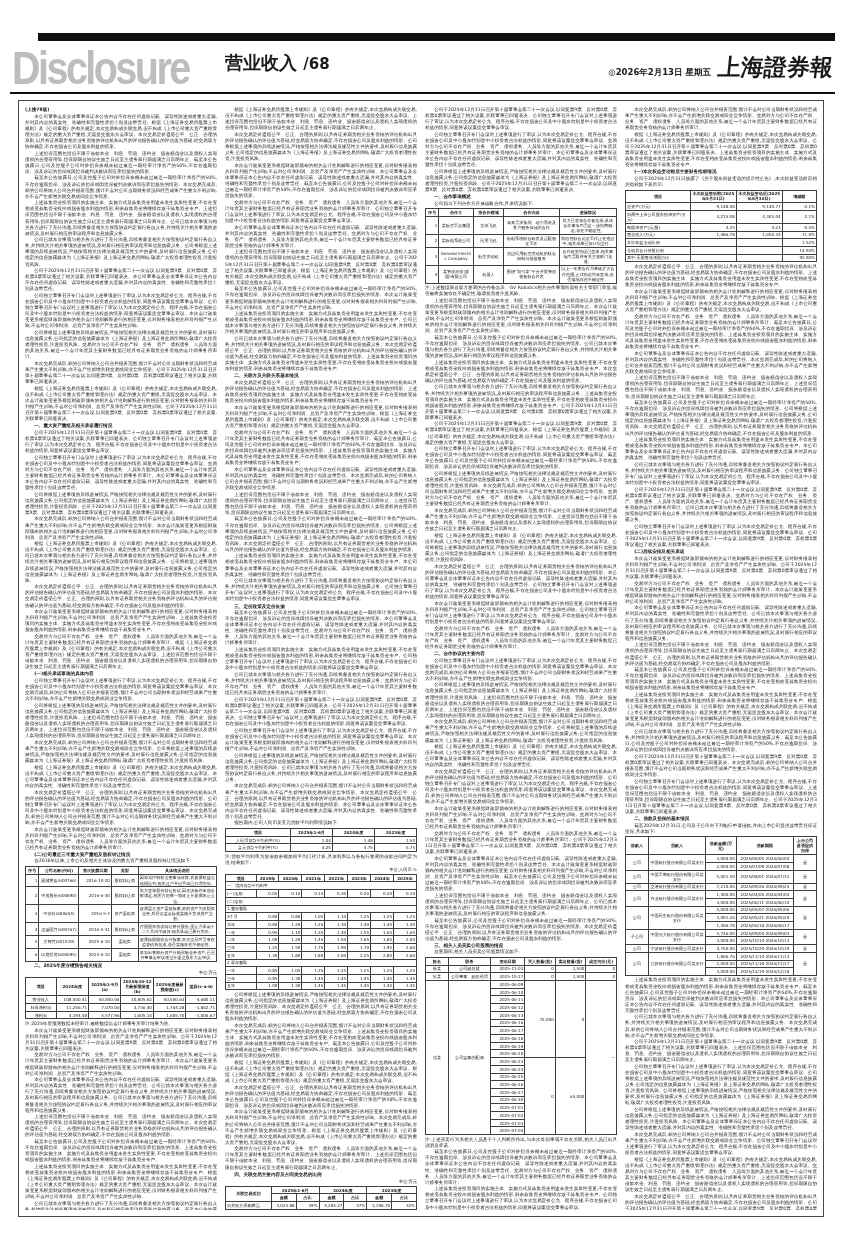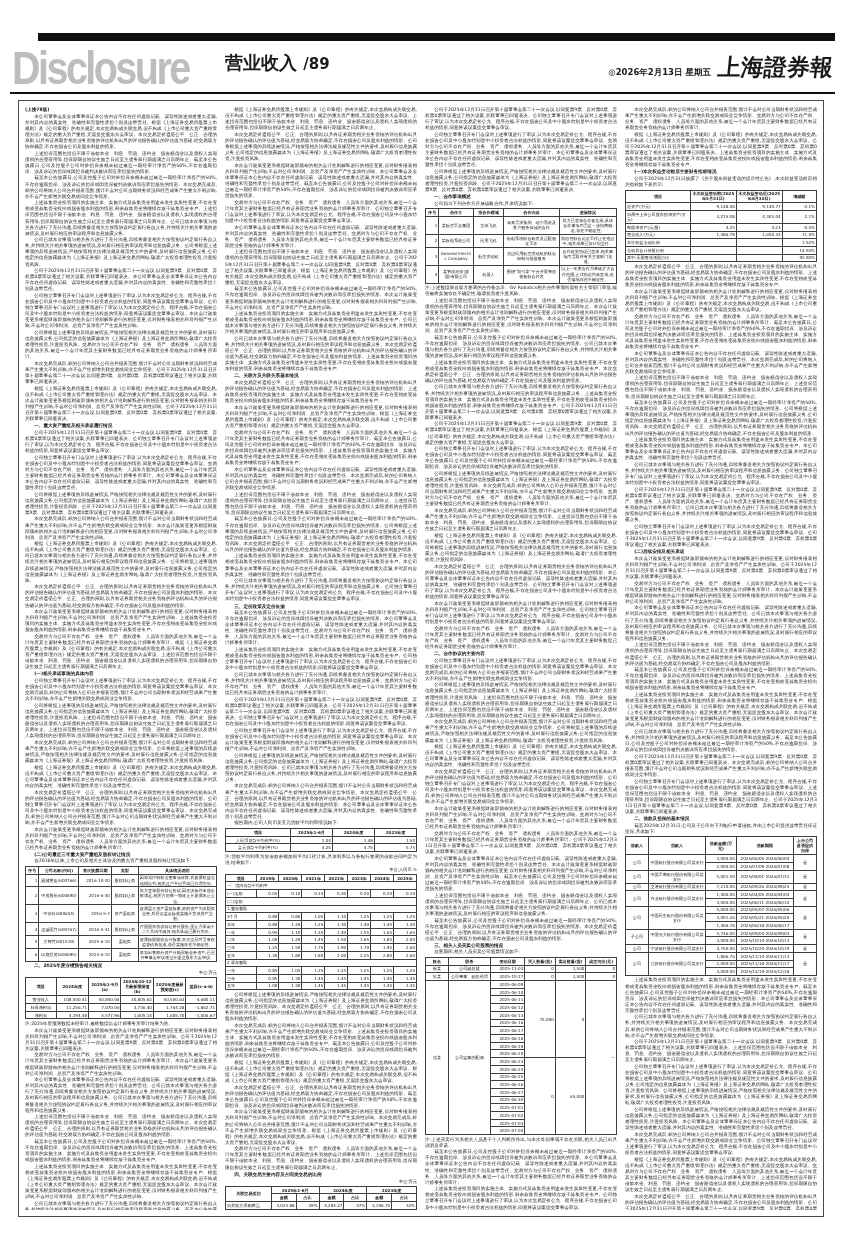--- a/index.html
+++ b/index.html
@@ -43,21 +43,21 @@
   .tbl td.num{text-align:right;}
   .tbl td.left{text-align:left;}
 </style>
 </head>
 <body>
 
 <div class="topbar"></div>
 <div class="mast-en">Disclosure</div>
 <div class="sec-title">
   <span>营业收入</span>
-  <span class="page-no">/89</span>
+  <span class="page-no">/68</span>
 </div>
 <div class="dateline">
   <span class="date-text">◎2026年2月13日 星期五</span>
   <span class="paper-name">上海證券報</span>
 </div>
 <div class="header-rule"></div>
 
 <div class="content-box">
   <div class="col">
       <div class="p noind bold">(上接78版)</div>

